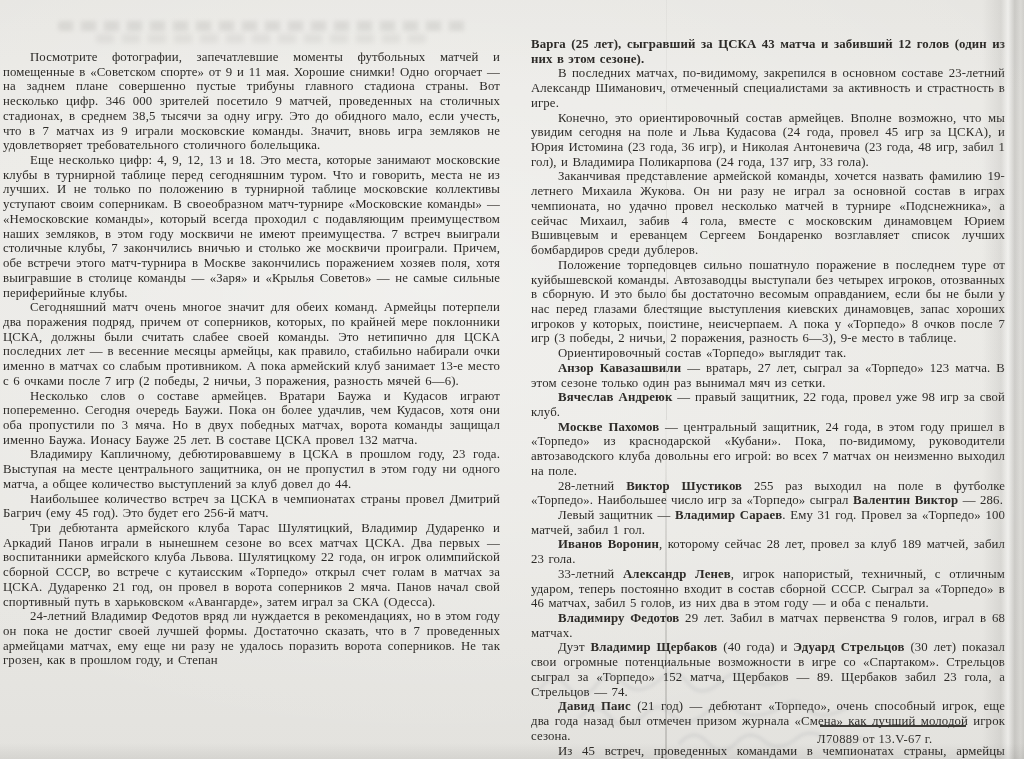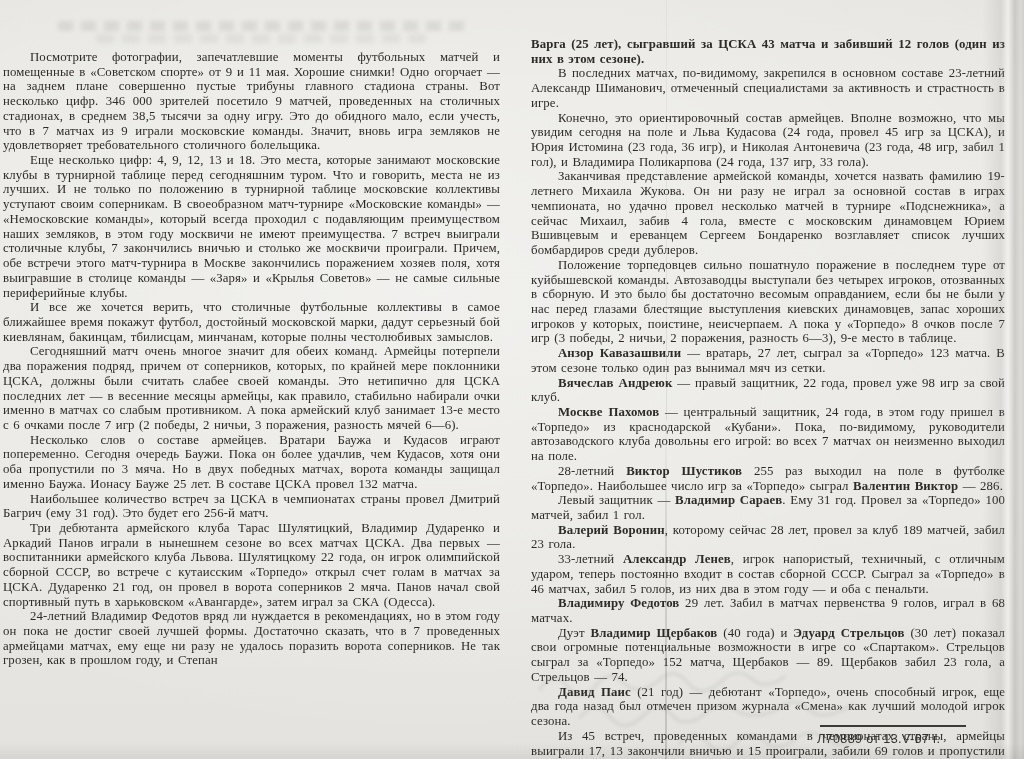--- a/index.html
+++ b/index.html
@@ -48,54 +48,55 @@
       rgba(255,255,255,.30) 62%, rgba(60,58,55,.17) 78%,
       rgba(60,58,55,.08) 92%, rgba(60,58,55,.14) 100%);
   }
   .shade-bottom{
     position:absolute;left:0;bottom:0;width:100%;height:16px;
     background:linear-gradient(180deg, rgba(50,48,45,0) 0%, rgba(50,48,45,.08) 100%);
   }
   .imprint{position:absolute;left:817px;top:725px;width:152px;}
   .imprint-rule{border-top:2px solid #3c3a36;width:146px;margin-left:3px;}
   .imprint-text{
-    font-family:Liberation Sans, sans-serif;font-size:12.6px;color:#34322e;
+    font-family:Liberation Serif, serif;font-size:12.6px;color:#34322e;
     margin-top:5px;letter-spacing:.35px;white-space:nowrap;
   }
 </style>
 </head>
 <body>
 
 <div class="page">
 
   <div class="ghost-top"></div>
   <div class="ghost-top2"></div>
 
   <div class="col col-left">
       <p class="para"><span>Посмотрите фотографии, запечатлевшие моменты футбольных матчей и помещенные в «Советском спорте» от 9 и 11 мая. Хорошие снимки! Одно огорчает — на заднем плане совершенно пустые трибуны главного стадиона страны. Вот несколько цифр. 346 000 зрителей посетило 9 матчей, проведенных на столичных стадионах, в среднем 38,5 тысячи за одну игру. Это до обидного мало, если учесть, что в 7 матчах из 9 играли московские команды. Значит, вновь игра земляков не удовлетворяет требовательного столичного болельщика.</span></p>
       <p class="para"><span>Еще несколько цифр: 4, 9, 12, 13 и 18. Это места, которые занимают московские клубы в турнирной таблице перед сегодняшним туром. Что и говорить, места не из лучших. И не только по положению в турнирной таблице московские коллективы уступают своим соперникам. В своеобразном матч-турнире «Московские команды» — «Немосковские команды», который всегда проходил с подавляющим преимуществом наших земляков, в этом году москвичи не имеют преимущества. 7 встреч выиграли столичные клубы, 7 закончились вничью и столько же москвичи проиграли. Причем, обе встречи этого матч-турнира в Москве закончились поражением хозяев поля, хотя выигравшие в столице команды — «Заря» и «Крылья Советов» — не самые сильные периферийные клубы.</span></p>
-      <p class="para"><span>И все же хочется верить, что столичные футбольные коллективы в самое ближайшее время покажут футбол, достойный московской марки, дадут серьезный бой киевлянам, бакинцам, тбилисцам, минчанам, которые полны честолюбивых замыслов.</span></p>
       <p class="para"><span>Сегодняшний матч очень многое значит для обеих команд. Армейцы потерпели два поражения подряд, причем от соперников, которых, по крайней мере поклонники ЦСКА, должны были считать слабее своей команды. Это нетипично для ЦСКА последних лет — в весенние месяцы армейцы, как правило, стабильно набирали очки именно в матчах со слабым противником. А пока армейский клуб занимает 13-е место с 6 очками после 7 игр (2 победы, 2 ничьи, 3 поражения, разность мячей 6—6).</span></p>
       <p class="para"><span>Несколько слов о составе армейцев. Вратари Баужа и Кудасов играют попеременно. Сегодня очередь Баужи. Пока он более удачлив, чем Кудасов, хотя они оба пропустили по 3 мяча. Но в двух победных матчах, ворота команды защищал именно Баужа. Ионасу Бауже 25 лет. В составе ЦСКА провел 132 матча.</span></p>
-      <p class="para"><span>Наибольшее количество встреч за ЦСКА в чемпионатах страны провел Дмитрий Багрич (ему 31 год). Это будет его 256-й матч.</span></p>
+      <p class="para"><span>Владимиру Капличному, дебютировавшему в ЦСКА в прошлом году, 23 года. Выступая на месте центрального защитника, он не пропустил в этом году ни одного матча, а общее количество выступлений за клуб довел до 44.</span></p>
+      <p class="para"><span>Наибольшее количество встреч за ЦСКА в чемпионатах страны провел Дмитрий Багрич (ему 45 год). Это будет его 256-й матч.</span></p>
       <p class="para"><span>Три дебютанта армейского клуба Тарас Шулятицкий, Владимир Дударенко и Аркадий Панов играли в нынешнем сезоне во всех матчах ЦСКА. Два первых — воспитанники армейского клуба Львова. Шулятицкому 22 года, он игрок олимпийской сборной СССР, во встрече с кутаисским «Торпедо» открыл счет голам в матчах за ЦСКА. Дударенко 21 год, он провел в ворота соперников 2 мяча. Панов начал свой спортивный путь в харьковском «Авангарде», затем играл за СКА (Одесса).</span></p>
       <p class="para"><span>24-летний Владимир Федотов вряд ли нуждается в рекомендациях, но в этом году он пока не достиг своей лучшей формы. Достаточно сказать, что в 7 проведенных армейцами матчах, ему еще ни разу не удалось поразить ворота соперников. Не так грозен, как в прошлом году, и Степан</span></p>
     </div>
   <div class="col col-right">
       <p class="para ni"><span class="b">Варга (25 лет), сыгравший за ЦСКА 43 матча и забивший 12 голов (один из них в этом сезоне).</span></p>
       <p class="para"><span>В последних матчах, по-видимому, закрепился в основном составе 23-летний Александр Шиманович, отмеченный специалистами за активность и страстность в игре.</span></p>
       <p class="para"><span>Конечно, это ориентировочный состав армейцев. Вполне возможно, что мы увидим сегодня на поле и Льва Кудасова (24 года, провел 45 игр за ЦСКА), и Юрия Истомина (23 года, 36 игр), и Николая Антоневича (23 года, 48 игр, забил 1 гол), и Владимира Поликарпова (24 года, 137 игр, 33 гола).</span></p>
       <p class="para"><span>Заканчивая представление армейской команды, хочется назвать фамилию 19-летнего Михаила Жукова. Он ни разу не играл за основной состав в играх чемпионата, но удачно провел несколько матчей в турнире «Подснежника», а сейчас Михаил, забив 4 гола, вместе с московским динамовцем Юрием Вшивцевым и ереванцем Сергеем Бондаренко возглавляет список лучших бомбардиров среди дублеров.</span></p>
       <p class="para"><span>Положение торпедовцев сильно пошатнуло поражение в последнем туре от куйбышевской команды. Автозаводцы выступали без четырех игроков, отозванных в сборную. И это было бы достаточно весомым оправданием, если бы не были у нас перед глазами блестящие выступления киевских динамовцев, запас хороших игроков у которых, поистине, неисчерпаем. А пока у «Торпедо» 8 очков после 7 игр (3 победы, 2 ничьи, 2 поражения, разность 6—3), 9-е место в таблице.</span></p>
+      <p class="para"><span>Ориентировочный состав «Торпедо» выглядит так.</span></p>
       <p class="para"><span class="b">Анзор Кавазашвили</span><span> — вратарь, 27 лет, сыграл за «Торпедо» 123 матча. В этом сезоне только один раз вынимал мяч из сетки.</span></p>
       <p class="para"><span class="b">Вячеслав Андреюк</span><span> — правый защитник, 22 года, провел уже 98 игр за свой клуб.</span></p>
       <p class="para"><span class="b">Москве Пахомов</span><span> — центральный защитник, 24 года, в этом году пришел в «Торпедо» из краснодарской «Кубани». Пока, по-видимому, руководители автозаводского клуба довольны его игрой: во всех 7 матчах он неизменно выходил на поле.</span></p>
       <p class="para"><span>28-летний </span><span class="b">Виктор Шустиков</span><span> 255 раз выходил на поле в футболке «Торпедо». Наибольшее число игр за «Торпедо» сыграл </span><span class="b">Валентин Виктор</span><span> — 286.</span></p>
       <p class="para"><span>Левый защитник — </span><span class="b">Владимир Сараев</span><span>. Ему 31 год. Провел за «Торпедо» 100 матчей, забил 1 гол.</span></p>
-      <p class="para"><span class="b">Валерий Воронин</span><span>, которому сейчас 28 лет, провел за клуб 189 матчей, забил 23 гола.</span></p>
+      <p class="para"><span class="b">Иванов Воронин</span><span>, которому сейчас 28 лет, провел за клуб 189 матчей, забил 23 гола.</span></p>
       <p class="para"><span>33-летний </span><span class="b">Александр Ленев</span><span>, игрок напористый, техничный, с отличным ударом, теперь постоянно входит в состав сборной СССР. Сыграл за «Торпедо» в 46 матчах, забил 5 голов, из них два в этом году — и оба с пенальти.</span></p>
       <p class="para"><span class="b">Владимиру Федотов</span><span> 29 лет. Забил в матчах первенства 9 голов, играл в 68 матчах.</span></p>
       <p class="para"><span>Дуэт </span><span class="b">Владимир Щербаков</span><span> (40 года) и </span><span class="b">Эдуард Стрельцов</span><span> (30 лет) показал свои огромные потенциальные возможности в игре со «Спартаком». Стрельцов сыграл за «Торпедо» 152 матча, Щербаков — 89. Щербаков забил 23 гола, а Стрельцов — 74.</span></p>
       <p class="para"><span class="b">Давид Паис</span><span> (21 год) — дебютант «Торпедо», очень способный игрок, еще два года назад был отмечен призом журнала «Смена» как лучший молодой игрок сезона.</span></p>
       <p class="para"><span>Из 45 встреч, проведенных командами в чемпионатах страны, армейцы выиграли 17, 13 закончили вничью и 15 проиграли, забили 69 голов и пропустили 71.</span></p>
     </div>
 
   <svg class="bleed-script" width="500" height="104" viewBox="0 0 500 104">
     <g fill="none" stroke="rgba(118,124,134,0.20)" stroke-width="4" stroke-linecap="round">
       <path d="M20,34 q14,-20 28,-2 t30,-4 q12,-14 26,0 t34,-2 q16,-16 30,2 t36,-4 q14,-12 28,0 t32,-2"></path>

